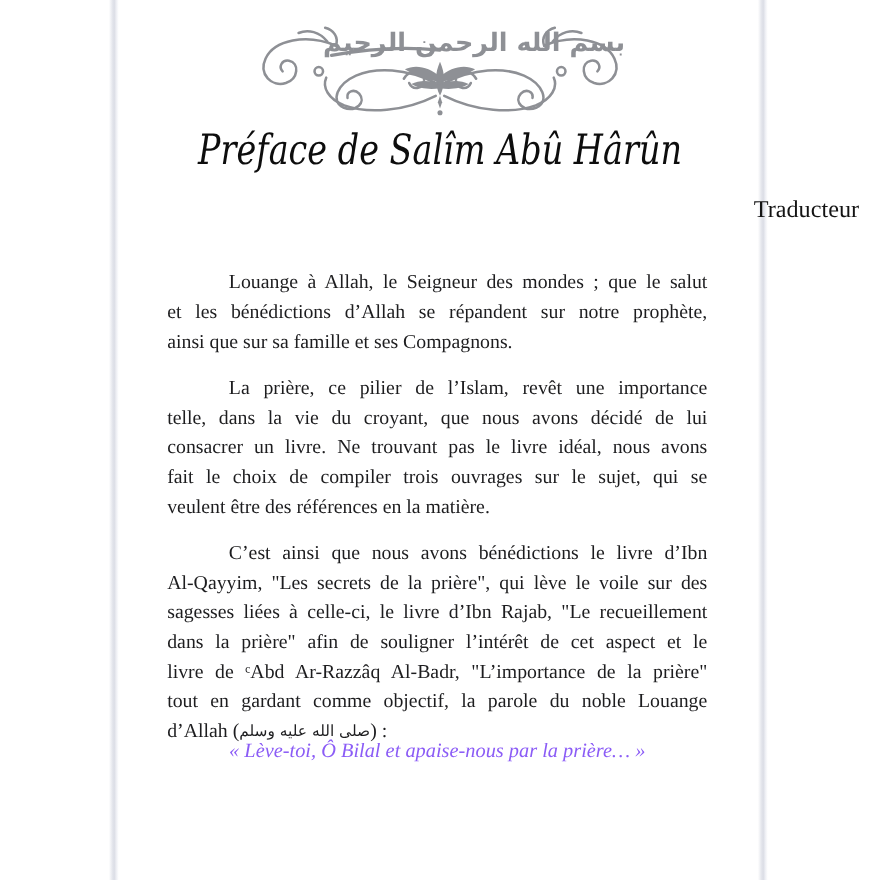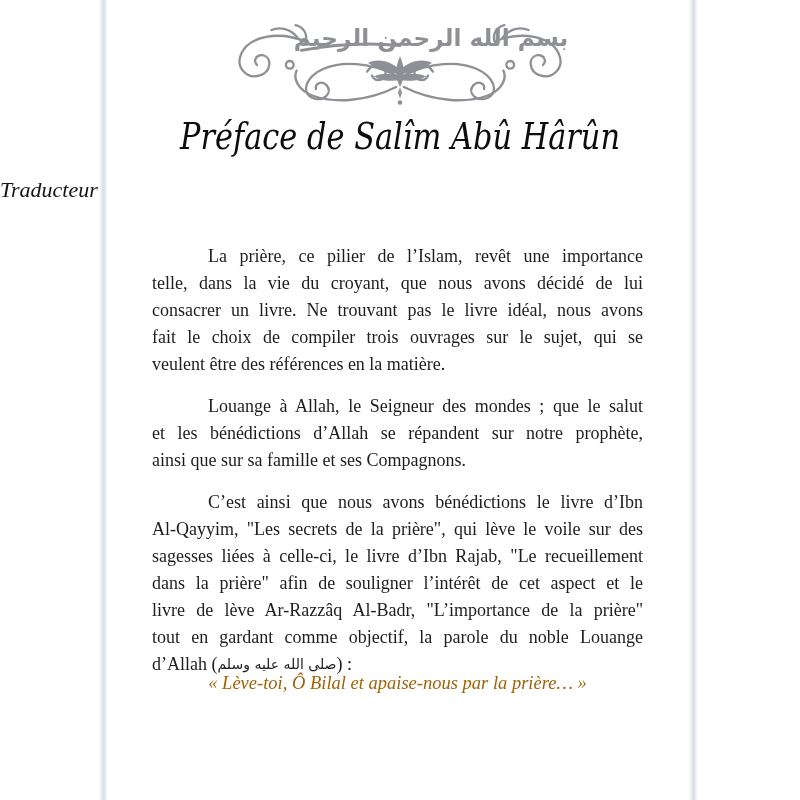--- a/index.html
+++ b/index.html
@@ -59,22 +59,21 @@
     color: #0d0d0d;
     transform: scaleX(0.80);
     transform-origin: 50% 50%;
     white-space: nowrap;
   }
   #subtitle {
     position: absolute;
     top: 177px;
     left: 0;
     width: 781px;
-    text-align: left;
-    font-style: italic;
+    text-align: right;
     font-size: 22px;
     color: #141414;
   }
 
   
   #body {
     position: absolute;
     top: 243px;
     left: 152px;
     width: 491px;
@@ -100,21 +99,21 @@
 
   
   #quote {
     position: absolute;
     top: 673px;
     left: 152px;
     width: 491px;
     text-align: center;
     font-style: italic;
     font-size: 18.5px;
-    color: #a16207;
+    color: #8b5cf6;
   }
 </style>
 </head>
 <body>
 
 <div id="page">
 
   <div class="page-edge left"></div>
   <div class="page-edge right"></div>
 
@@ -156,37 +155,37 @@
     </svg>
   </div>
 
   <div id="title">Préface de Salîm Abû Hârûn</div>
 
   <div id="subtitle">Traducteur</div>
 
   <div id="body">
     <div id="paragraphs">
         <div class="paragraph">
+          <div class="line first">Louange à Allah, le Seigneur des mondes ; que le salut</div>
+          <div class="line">et les bénédictions d’Allah se répandent sur notre prophète,</div>
+          <div class="line last">ainsi que sur sa famille et ses Compagnons.</div>
+        </div>
+        <div class="paragraph">
           <div class="line first">La prière, ce pilier de l’Islam, revêt une importance</div>
           <div class="line">telle, dans la vie du croyant, que nous avons décidé de lui</div>
           <div class="line">consacrer un livre. Ne trouvant pas le livre idéal, nous avons</div>
           <div class="line">fait le choix de compiler trois ouvrages sur le sujet, qui se</div>
           <div class="line last">veulent être des références en la matière.</div>
         </div>
         <div class="paragraph">
-          <div class="line first">Louange à Allah, le Seigneur des mondes ; que le salut</div>
-          <div class="line">et les bénédictions d’Allah se répandent sur notre prophète,</div>
-          <div class="line last">ainsi que sur sa famille et ses Compagnons.</div>
-        </div>
-        <div class="paragraph">
           <div class="line first">C’est ainsi que nous avons bénédictions le livre d’Ibn</div>
           <div class="line">Al-Qayyim, "Les secrets de la prière", qui lève le voile sur des</div>
           <div class="line">sagesses liées à celle-ci, le livre d’Ibn Rajab, "Le recueillement</div>
           <div class="line">dans la prière" afin de souligner l’intérêt de cet aspect et le</div>
-          <div class="line">livre de lève Ar-Razzâq Al-Badr, "L’importance de la prière"</div>
+          <div class="line">livre de ᶜAbd Ar-Razzâq Al-Badr, "L’importance de la prière"</div>
           <div class="line">tout en gardant comme objectif, la parole du noble Louange</div>
         </div>
       </div>
     <div id="salawat-line" class="line last">
       <span>d’Allah (</span><span class="arabic">صلى الله عليه وسلم</span><span>) :</span>
     </div>
   </div>
 
   <div id="quote">« Lève-toi, Ô Bilal et apaise-nous par la prière… »</div>
 

